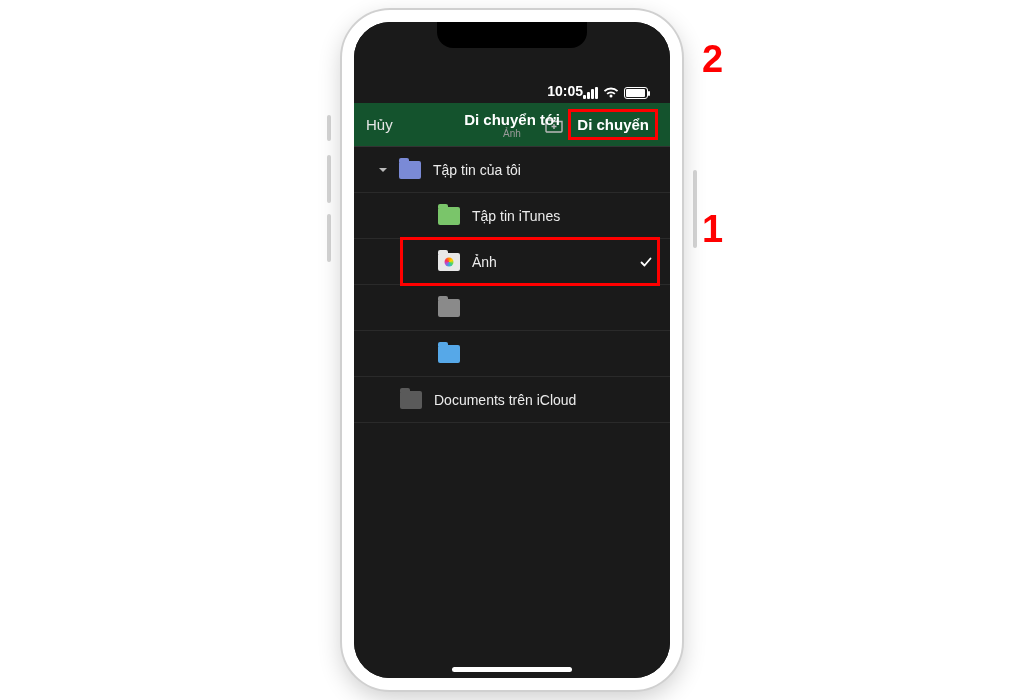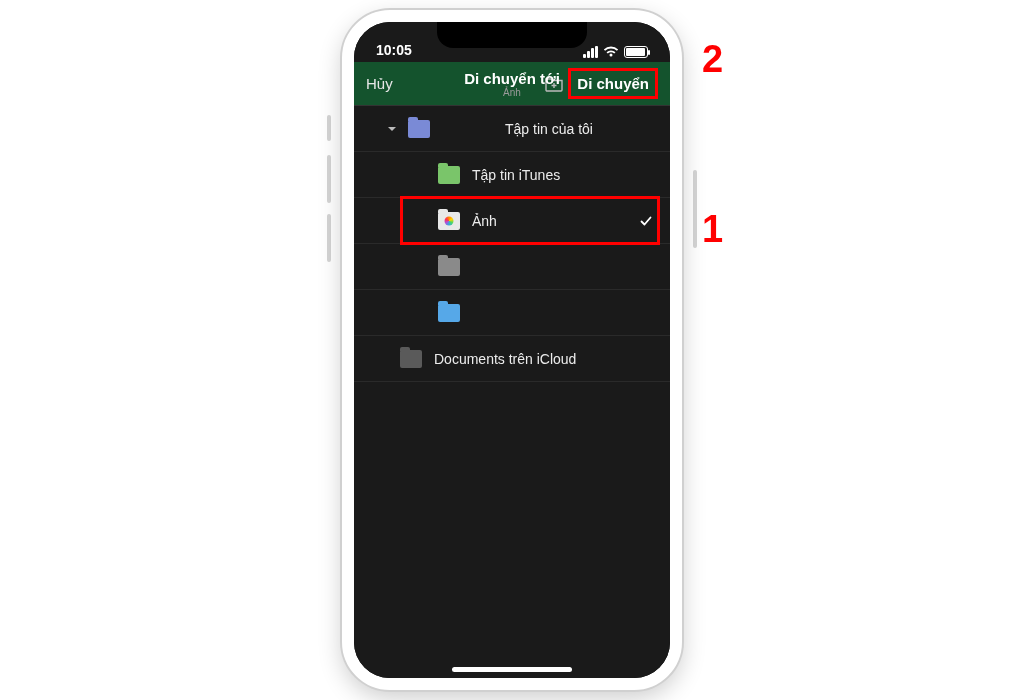--- a/index.html
+++ b/index.html
@@ -40,24 +40,25 @@
       top:0; left:0; right:0; bottom:0;
       background:#1a1a1a;
       color:#fff;
       display:flex;
       flex-direction:column;
     }
     .status-bar {
       height:40px;
       display:flex;
       align-items:flex-end;
-      justify-content:space-between;
+      justify-content:flex-end;
       padding:0 22px 4px 22px;
       font-size:14px;
       font-weight:600;
+      margin-top:41px;
     }
     .status-right { display:flex; align-items:center; gap:5px; }
     .signal-bars { display:flex; align-items:flex-end; gap:1px; }
     .signal-bars span { width:3px; background:#fff; border-radius:1px; }
     .signal-bars span:nth-child(1){height:4px;}
     .signal-bars span:nth-child(2){height:7px;}
     .signal-bars span:nth-child(3){height:10px;}
     .signal-bars span:nth-child(4){height:12px;}
     .wifi-icon svg { display:block; }
     .battery { width:24px; height:12px; border:1px solid #fff; border-radius:3px; position:relative; }
@@ -84,21 +85,21 @@
     .list { flex:1; overflow:hidden; }
     .row {
       display:flex;
       align-items:center;
       height:46px;
       padding-right:14px;
       border-bottom:0.5px solid #2a2a2a;
       cursor:pointer;
       position:relative;
     }
-    .row-root { padding-left:28px;text-align:center; }
+    .row-root { padding-left:19px; }
     .row-level1 { padding-left:84px; }
     .chevron { width:20px; display:flex; align-items:center; justify-content:center; margin-right:6px; }
     .chevron svg { display:block; }
     .folder-icon { width:22px; height:18px; border-radius:2px; margin-right:12px; position:relative; flex-shrink:0; }
     .folder-icon::before { content:""; position:absolute; top:-3px; left:0; width:10px; height:4px; border-radius:2px 2px 0 0; background:inherit; }
     .folder-blue-light { background:#7a8ad6; }
     .folder-green { background:#7ac56a; }
     .folder-white { background:#e8e8e8; }
     .folder-white::after {
       content:""; position:absolute; left:50%; top:50%; transform:translate(-50%,-50%);

